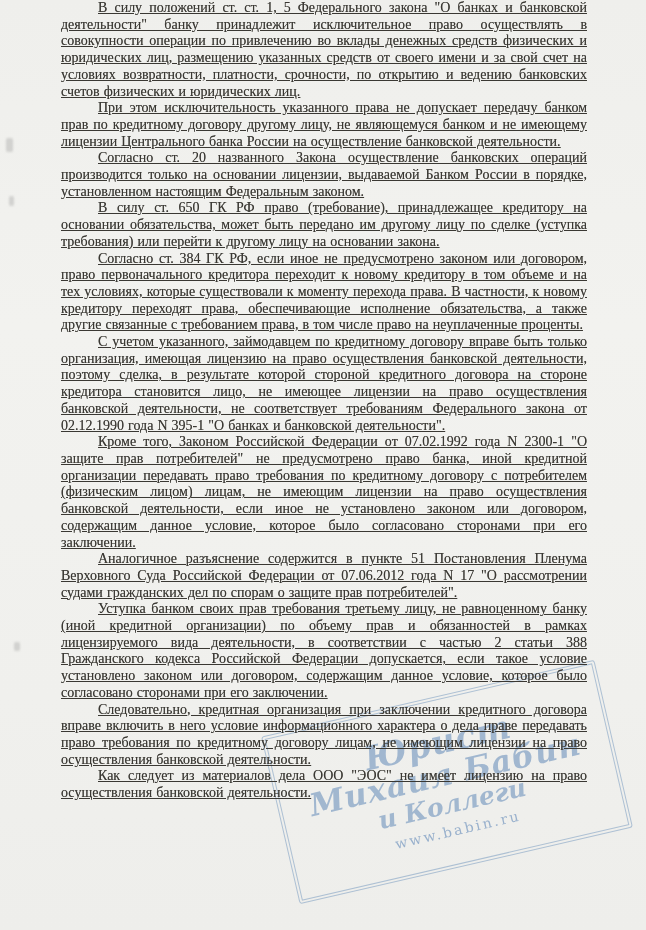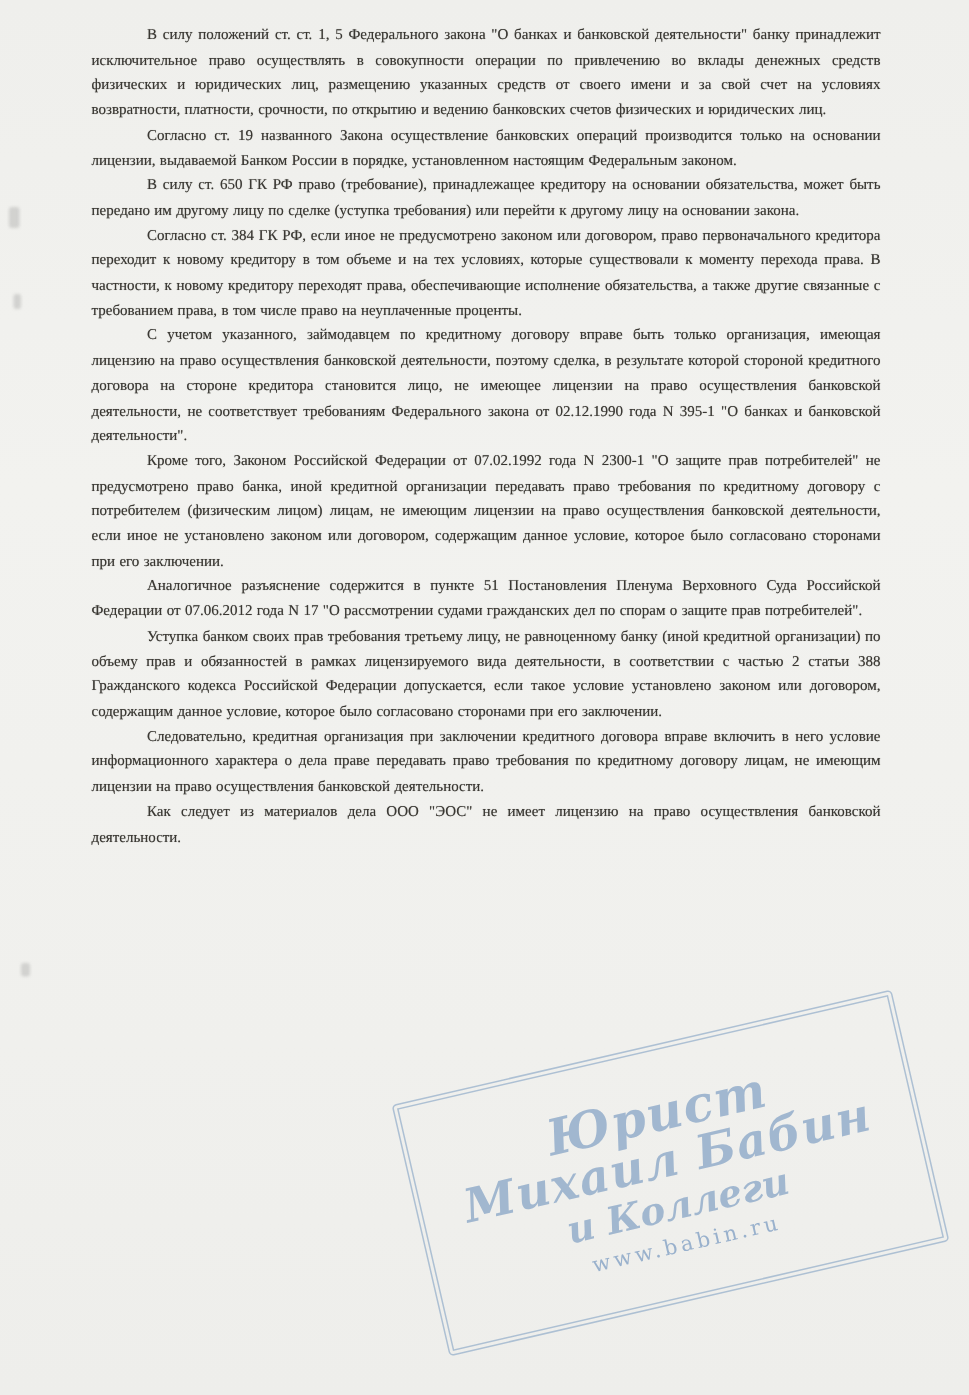--- a/index.html
+++ b/index.html
@@ -6,24 +6,25 @@
   body {
     width: 646px; height: 930px; overflow: hidden;
     background: #e9e9e7;
     font-family: "Liberation Serif", "DejaVu Serif", serif;
   }
   .page {
     position: relative; width: 646px; height: 930px; overflow: hidden;
     background: linear-gradient(180deg, #efefec 0%, #f2f2ef 35%, #f0f0ed 75%, #eeeeeb 100%);
   }
   .text-block {
-    position: absolute; left: 61px; top: 16px; width: 526px; z-index: 2;
-    font-size: 10px; line-height: 16.7px; color: #3a3833;
+    position: absolute; left: 61px; top: 0; width: 526px; z-index: 2;
+    font-size: 14px; line-height: 16.7px; color: #3a3833;
     text-align: justify; text-shadow: 0 0 0.5px rgba(58, 56, 51, 0.6);
     word-spacing: 0.04em;
+    text-decoration: underline;
   }
   .text-block p { margin: 0; text-indent: 37px; }
   .watermark {
     position: absolute; left: 276px; top: 696px; width: 334px; height: 164px; z-index: 1;
     transform: rotate(-13deg);
     border: 4px double rgba(151, 176, 203, 0.75); border-radius: 3px;
     display: flex; flex-direction: column; align-items: center; justify-content: center;
     color: rgba(147, 173, 202, 0.85);
     font-family: "DejaVu Serif", serif; font-style: italic; font-weight: bold;
     text-align: center; pointer-events: none;
@@ -50,21 +51,22 @@
 
   <div class="watermark">
     <div class="wm-line1">Юрист</div>
     <div class="wm-line2">Михаил Бабин</div>
     <div class="wm-line3">и Коллеги</div>
     <div class="wm-url">www.babin.ru</div>
   </div>
 
   <div class="text-block">
     <p>В силу положений ст. ст. 1, 5 Федерального закона "О банках и банковской деятельности" банку принадлежит исключительное право осуществлять в совокупности операции по привлечению во вклады денежных средств физических и юридических лиц, размещению указанных средств от своего имени и за свой счет на условиях возвратности, платности, срочности, по открытию и ведению банковских счетов физических и юридических лиц.</p>
-    <p>Согласно ст. 19 названного Закона осуществление банковских операций производится только на основании лицензии, выдаваемой Банком России в порядке, установленном настоящим Федеральным законом.</p>
+    <p>При этом исключительность указанного права не допускает передачу банком прав по кредитному договору другому лицу, не являющемуся банком и не имеющему лицензии Центрального банка России на осуществление банковской деятельности.</p>
+    <p>Согласно ст. 20 названного Закона осуществление банковских операций производится только на основании лицензии, выдаваемой Банком России в порядке, установленном настоящим Федеральным законом.</p>
     <p>В силу ст. 650 ГК РФ право (требование), принадлежащее кредитору на основании обязательства, может быть передано им другому лицу по сделке (уступка требования) или перейти к другому лицу на основании закона.</p>
     <p>Согласно ст. 384 ГК РФ, если иное не предусмотрено законом или договором, право первоначального кредитора переходит к новому кредитору в том объеме и на тех условиях, которые существовали к моменту перехода права. В частности, к новому кредитору переходят права, обеспечивающие исполнение обязательства, а также другие связанные с требованием права, в том числе право на неуплаченные проценты.</p>
     <p>С учетом указанного, займодавцем по кредитному договору вправе быть только организация, имеющая лицензию на право осуществления банковской деятельности, поэтому сделка, в результате которой стороной кредитного договора на стороне кредитора становится лицо, не имеющее лицензии на право осуществления банковской деятельности, не соответствует требованиям Федерального закона от 02.12.1990 года N 395-1 "О банках и банковской деятельности".</p>
     <p>Кроме того, Законом Российской Федерации от 07.02.1992 года N 2300-1 "О защите прав потребителей" не предусмотрено право банка, иной кредитной организации передавать право требования по кредитному договору с потребителем (физическим лицом) лицам, не имеющим лицензии на право осуществления банковской деятельности, если иное не установлено законом или договором, содержащим данное условие, которое было согласовано сторонами при его заключении.</p>
     <p>Аналогичное разъяснение содержится в пункте 51 Постановления Пленума Верховного Суда Российской Федерации от 07.06.2012 года N 17 "О рассмотрении судами гражданских дел по спорам о защите прав потребителей".</p>
     <p>Уступка банком своих прав требования третьему лицу, не равноценному банку (иной кредитной организации) по объему прав и обязанностей в рамках лицензируемого вида деятельности, в соответствии с частью 2 статьи 388 Гражданского кодекса Российской Федерации допускается, если такое условие установлено законом или договором, содержащим данное условие, которое было согласовано сторонами при его заключении.</p>
     <p>Следовательно, кредитная организация при заключении кредитного договора вправе включить в него условие информационного характера о дела праве передавать право требования по кредитному договору лицам, не имеющим лицензии на право осуществления банковской деятельности.</p>
     <p>Как следует из материалов дела ООО "ЭОС" не имеет лицензию на право осуществления банковской деятельности.</p>
   </div>
 

